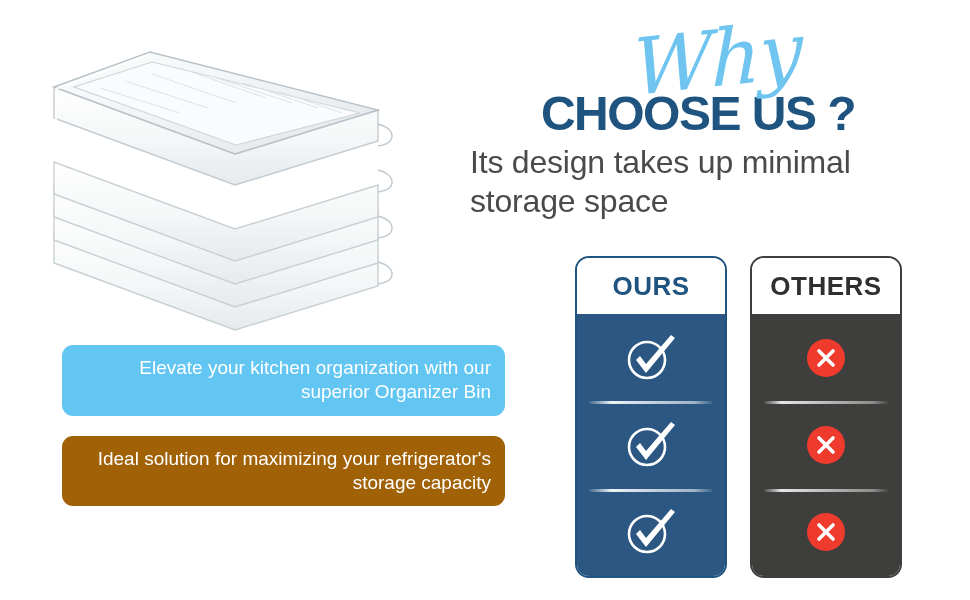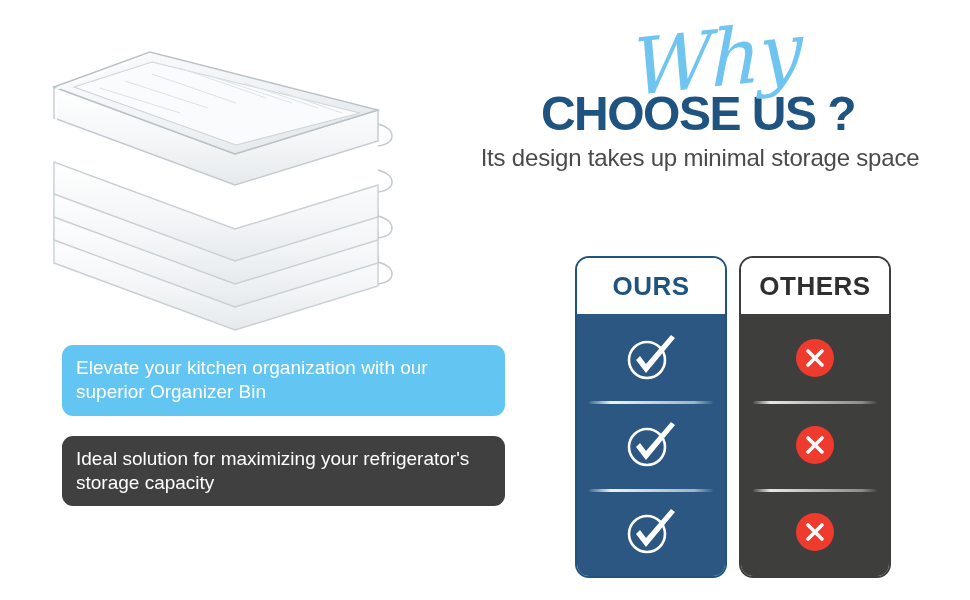--- a/index.html
+++ b/index.html
@@ -55,70 +55,70 @@
     font-size: 48px;
     line-height: 1.02;
     letter-spacing: -1.5px;
     text-align: center;
     margin: 0;
     padding-right: 4px;
   }
   #subtitle {
     display: block;
     color: #4A4A4A;
-    font-size: 24px;
+    font-size: 32px;
     line-height: 1.22;
     margin: 4px 0 0 0;
-    text-align: center;
+    text-align: left;
     letter-spacing: -0.2px;
   }
 
   
   #feature-list {
     position: absolute;
     left: 62px;
     top: 345px;
     width: 443px;
   }
   .feature-box {
     border-radius: 11px;
     color: #ffffff;
     font-size: 19px;
     line-height: 1.28;
-    text-align: left;
+    text-align: right;
     padding: 11px 14px;
     margin-bottom: 20px;
     box-sizing: border-box;
     min-height: 60px;
     display: flex;
     align-items: center;
     justify-content: center;
   }
   .feature-box.light { background: #62C5F2; }
-  .feature-box.dark  { background: #404040; }
+  .feature-box.dark  { background: #a16207; }
 
   
   #comparison-table {
     position: absolute;
     left: 575px;
     top: 256px;
     width: 316px;
     height: 322px;
   }
   .compare-col {
     position: absolute;
     top: 0;
     width: 152px;
     height: 322px;
     border-radius: 14px;
     overflow: hidden;
     box-sizing: border-box;
   }
   #col-ours   { left: 0;     border: 2px solid #1F5480; }
-  #col-others { left: 164px; border: 2px solid #3E3E3D; }
+  #col-others { left: 175px; border: 2px solid #3E3E3D; }
 
   .col-header {
     height: 56px;
     background: #ffffff;
     display: flex;
     align-items: center;
     justify-content: center;
     font-weight: bold;
     font-size: 26px;
     letter-spacing: 0.5px;

